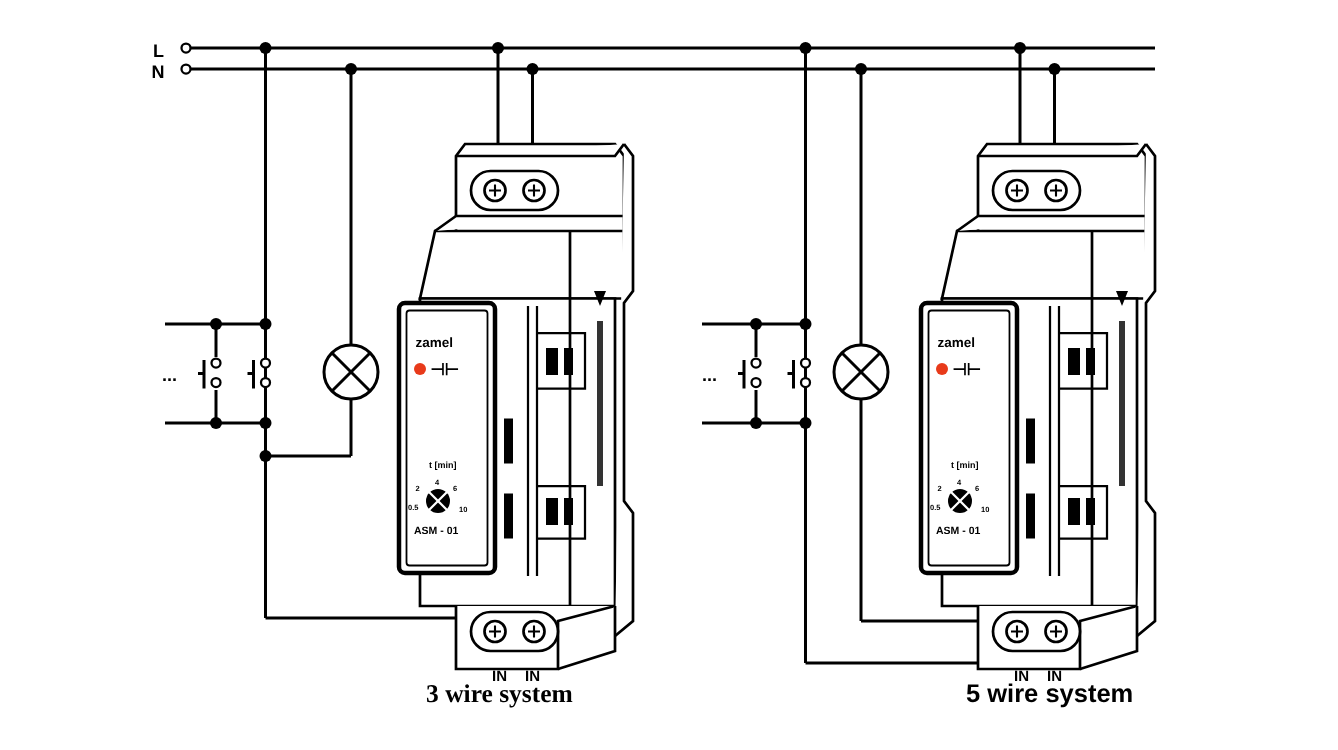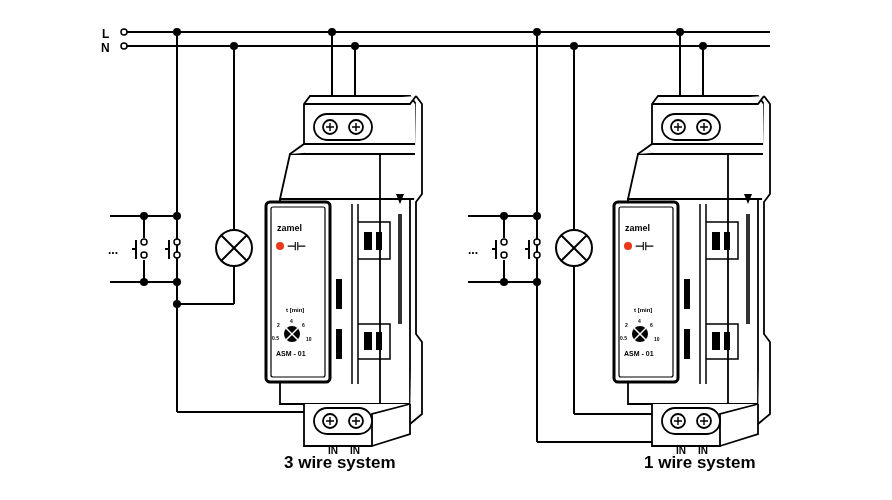--- a/index.html
+++ b/index.html
@@ -191,15 +191,15 @@
       <text x="22" y="233" font-size="5" class="lbl">6</text>
       <text x="-8" y="246" font-size="5" class="lbl">0.5</text>
       <text x="26" y="247" font-size="5" class="lbl">10</text>
       <text x="-4" y="262" font-size="7" class="lbl">ASM - 01</text>
       <text x="48" y="360" font-size="10" class="lbl">IN</text>
       <text x="70" y="360" font-size="10" class="lbl">IN</text>
     </g>
   </g>
 </svg>
 
-<div class="caption" style="left:284px; top:453px;">3 wire system</div>
-<div class="caption" style="left:644px; top:453px;">1 wire system</div>
+<div class="caption" style="left:284px; top:453px;font-family:Liberation Serif, serif;">3 wire system</div>
+<div class="caption" style="left:644px; top:453px;">5 wire system</div>
 </div>
 
 </body></html>

